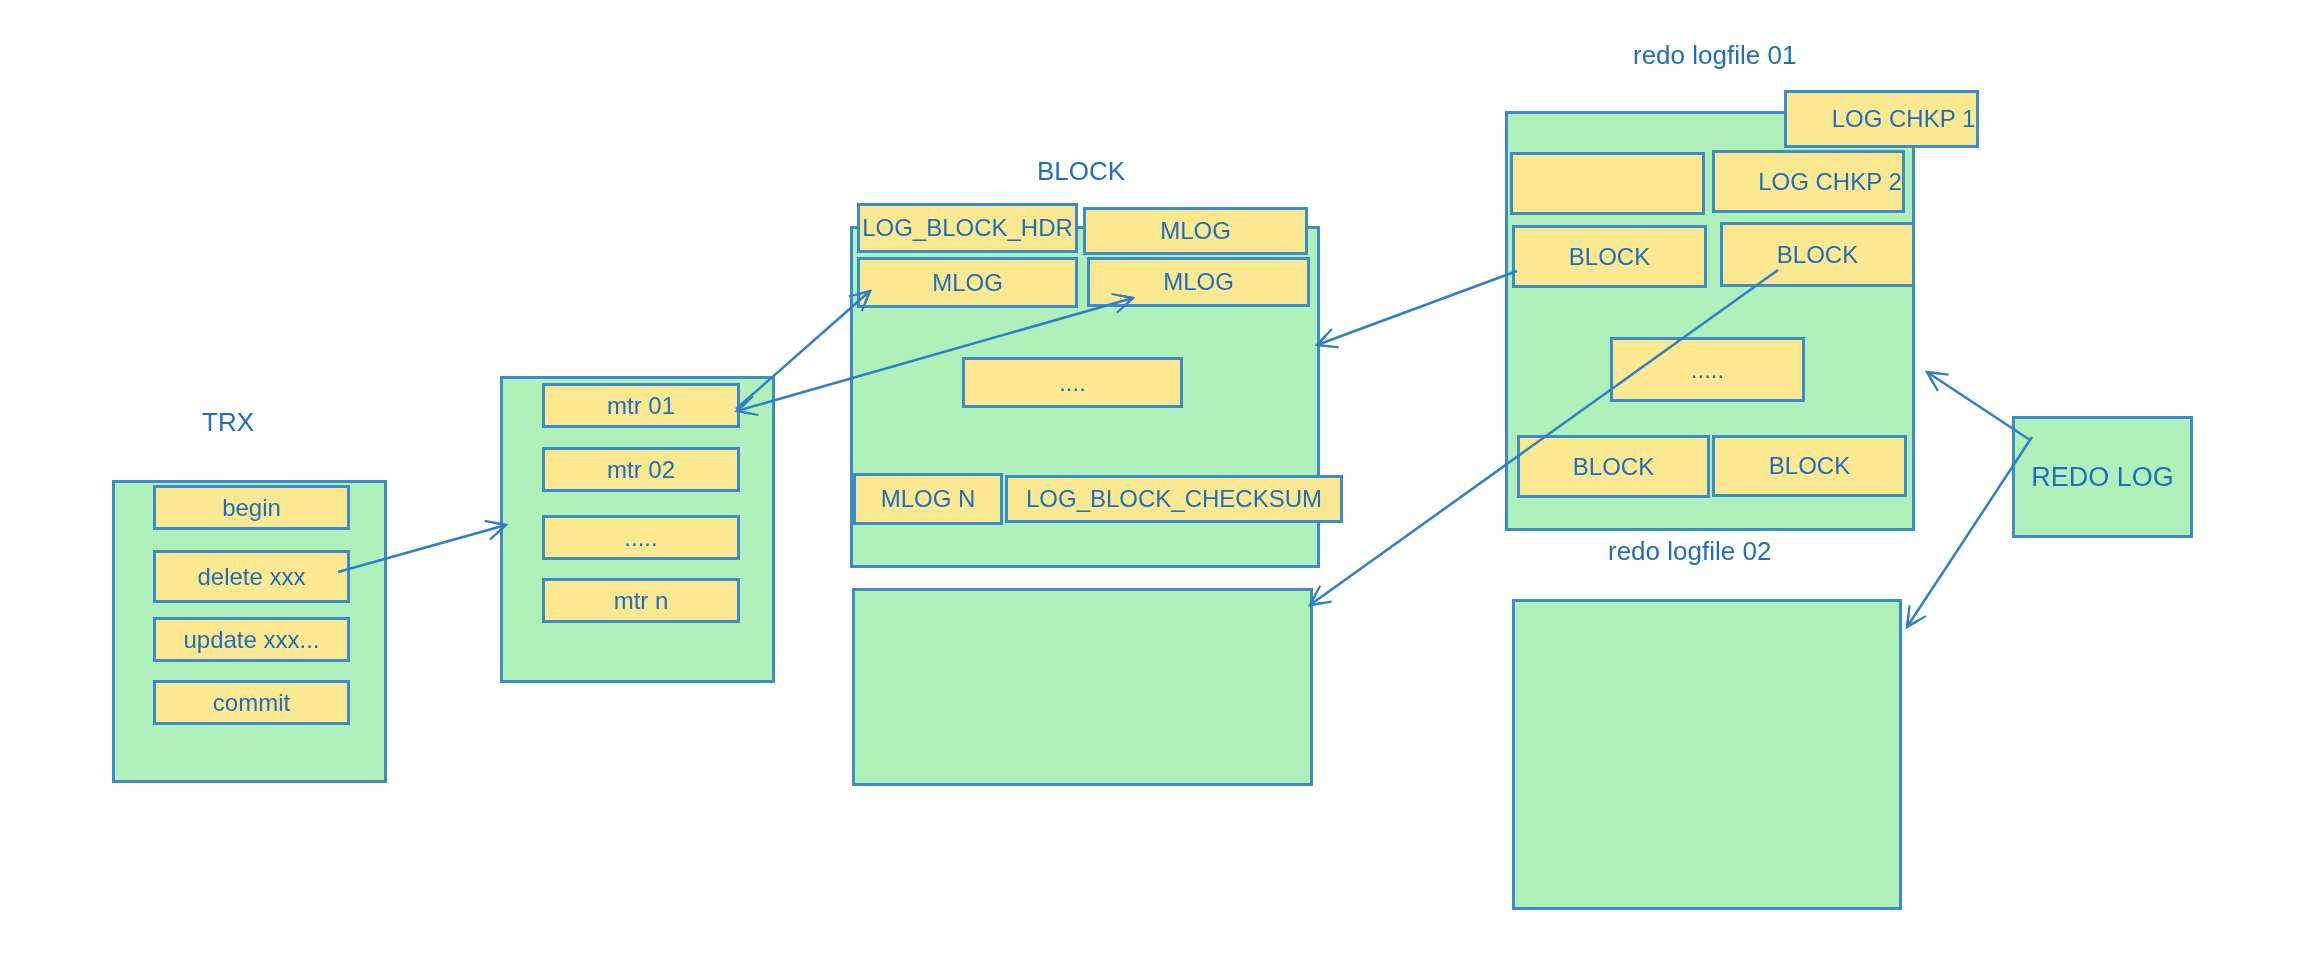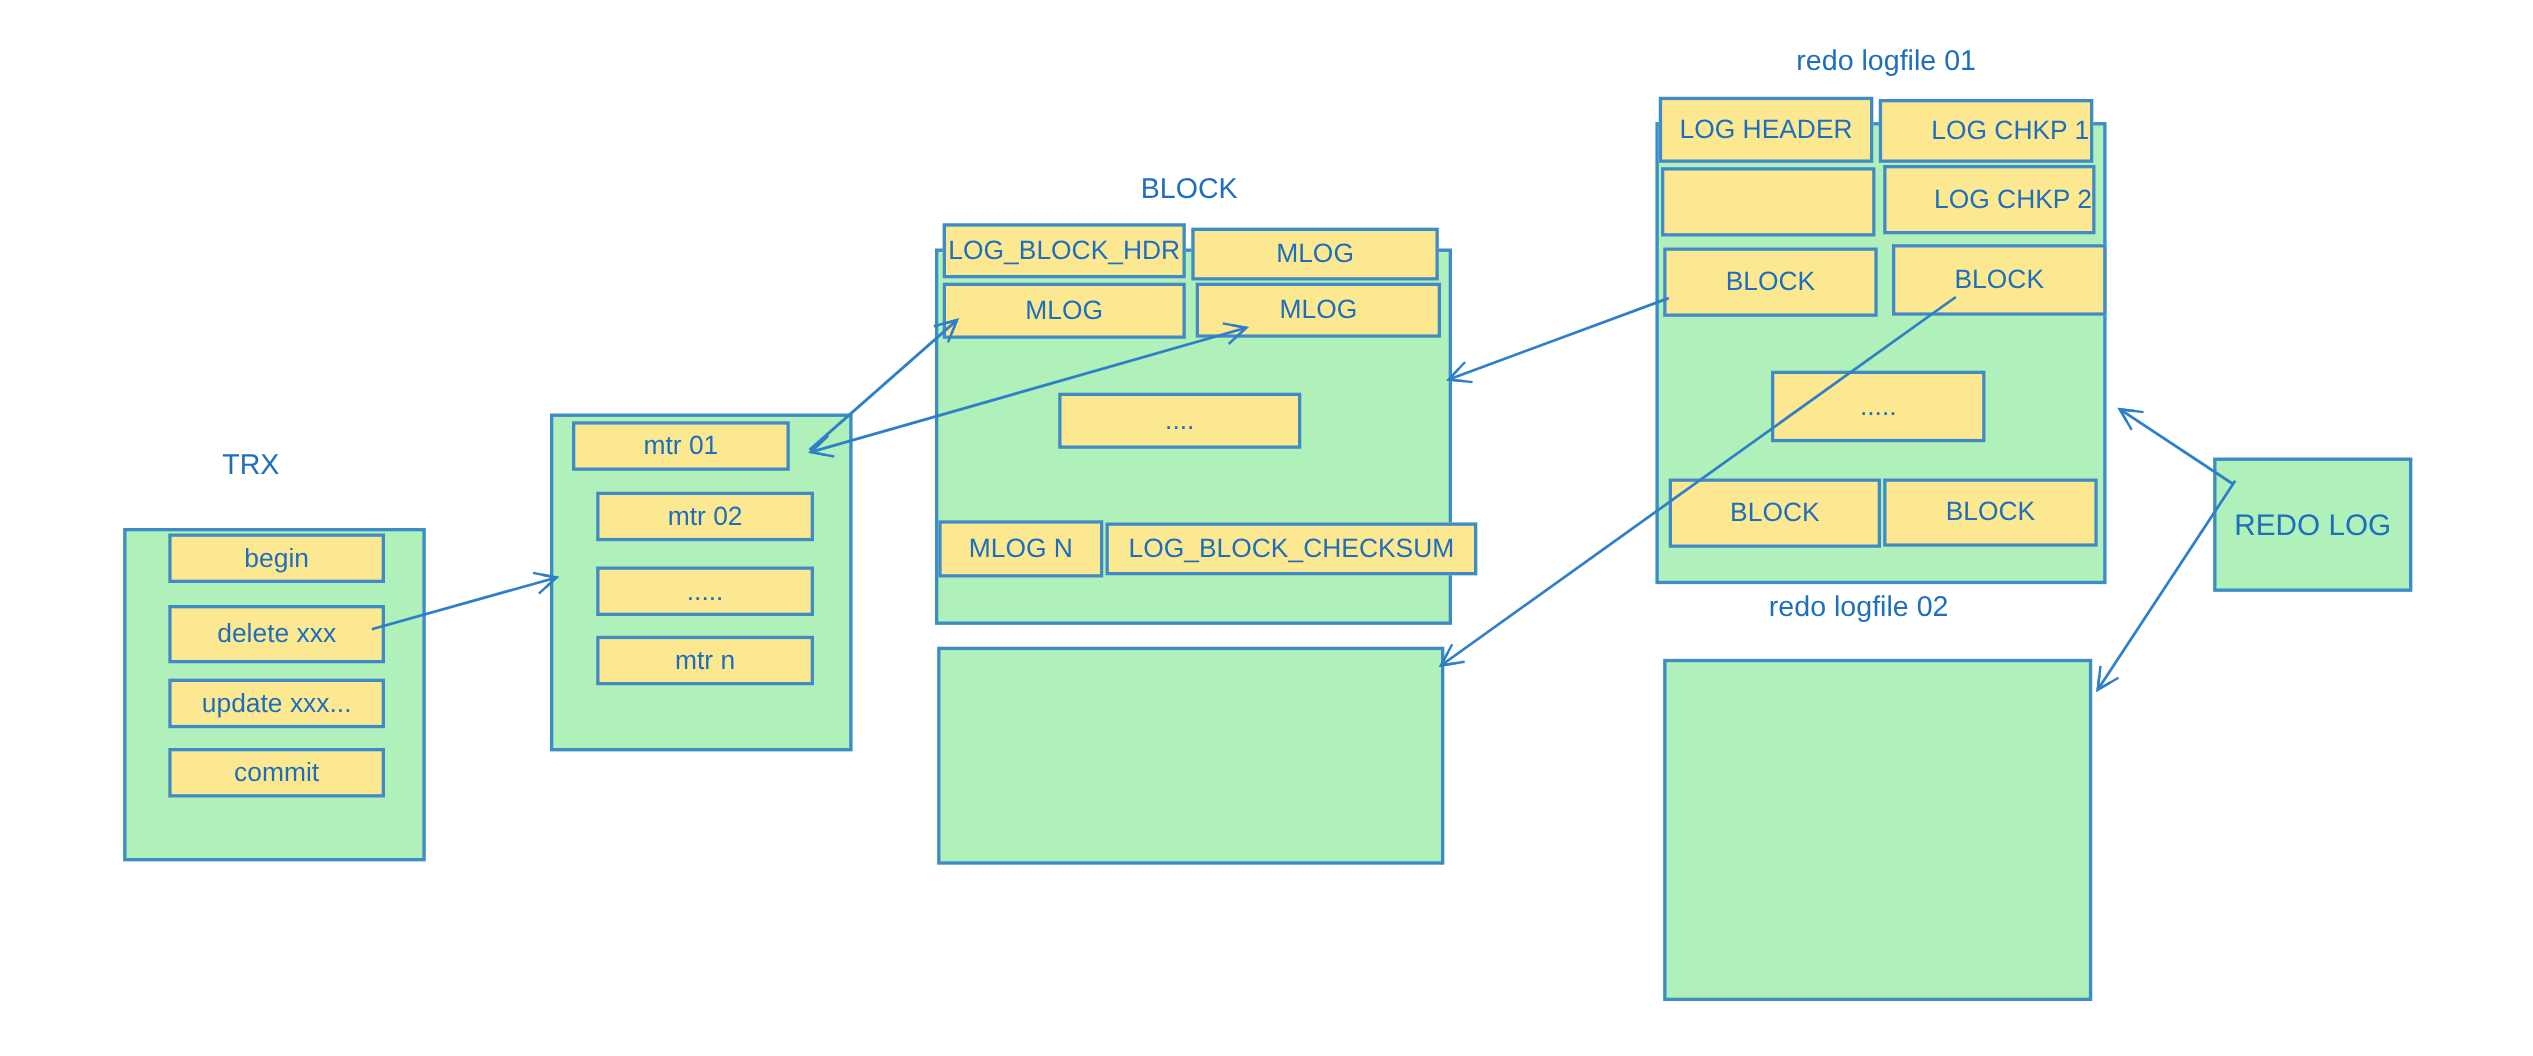--- a/index.html
+++ b/index.html
@@ -59,40 +59,39 @@
 <div id="canvas">
 
   <div class="title" style="left:202px; top:407px;">TRX</div>
   <div class="gbox" style="left:112px; top:452px; width:275px; height:303px;"></div>
   <div class="ycell" style="left:153px; top:485px; width:197px; height:45px;">begin</div>
   <div class="ycell" style="left:153px; top:550px; width:197px; height:53px;">delete xxx</div>
   <div class="ycell" style="left:153px; top:617px; width:197px; height:45px;">update xxx...</div>
   <div class="ycell" style="left:153px; top:680px; width:197px; height:45px;">commit</div>
 
   <div class="gbox" style="left:500px; top:348px; width:275px; height:307px;"></div>
-  <div class="ycell" style="left:520px; top:383px; width:198px; height:45px;">mtr 01</div>
+  <div class="ycell" style="left:542px; top:383px; width:198px; height:45px;">mtr 01</div>
   <div class="ycell" style="left:542px; top:447px; width:198px; height:45px;">mtr 02</div>
   <div class="ycell" style="left:542px; top:515px; width:198px; height:45px;">.....</div>
   <div class="ycell" style="left:542px; top:578px; width:198px; height:45px;">mtr n</div>
 
   <div class="title" style="left:1037px; top:156px;">BLOCK</div>
   <div class="gbox" style="left:850px; top:198px; width:470px; height:342px;"></div>
   <div class="ycell" style="left:857px; top:203px; width:221px; height:50px;">LOG_BLOCK_HDR</div>
   <div class="ycell" style="left:1083px; top:207px; width:225px; height:48px;">MLOG</div>
   <div class="ycell" style="left:857px; top:257px; width:221px; height:51px;">MLOG</div>
   <div class="ycell" style="left:1087px; top:257px; width:223px; height:50px;">MLOG</div>
   <div class="ycell" style="left:962px; top:357px; width:221px; height:51px;">....</div>
   <div class="ycell" style="left:853px; top:473px; width:150px; height:52px;">MLOG N</div>
   <div class="ycell" style="left:1005px; top:475px; width:338px; height:48px;">LOG_BLOCK_CHECKSUM</div>
   <div class="gbox" style="left:852px; top:560px; width:461px; height:198px;"></div>
 
   <div class="title" style="left:1633px; top:40px;">redo logfile 01</div>
   <div class="gbox" style="left:1505px; top:83px; width:410px; height:420px;"></div>
-  <div class="ycell" style="left:1508px; top:88px; width:195px; height:60px;">LOG HEADER</div>
-  <div class="ycell" style="left:1708px; top:90px; width:195px; height:58px;padding-left:44px;">LOG CHKP 1</div>
+  <div class="ycell" style="left:1784px; top:90px; width:195px; height:58px;padding-left:44px;">LOG CHKP 1</div>
   <div class="ycell" style="left:1510px; top:152px; width:195px; height:63px;"></div>
   <div class="ycell" style="left:1712px; top:150px; width:193px; height:63px;padding-left:43px;">LOG CHKP 2</div>
   <div class="ycell" style="left:1512px; top:225px; width:195px; height:63px;">BLOCK</div>
   <div class="ycell" style="left:1720px; top:222px; width:195px; height:65px;">BLOCK</div>
   <div class="ycell" style="left:1610px; top:337px; width:195px; height:65px;">.....</div>
   <div class="ycell" style="left:1517px; top:435px; width:193px; height:63px;">BLOCK</div>
   <div class="ycell" style="left:1712px; top:435px; width:195px; height:62px;">BLOCK</div>
 
   <div class="title" style="left:1608px; top:536px;">redo logfile 02</div>
   <div class="gbox" style="left:1512px; top:571px; width:390px; height:311px;"></div>

